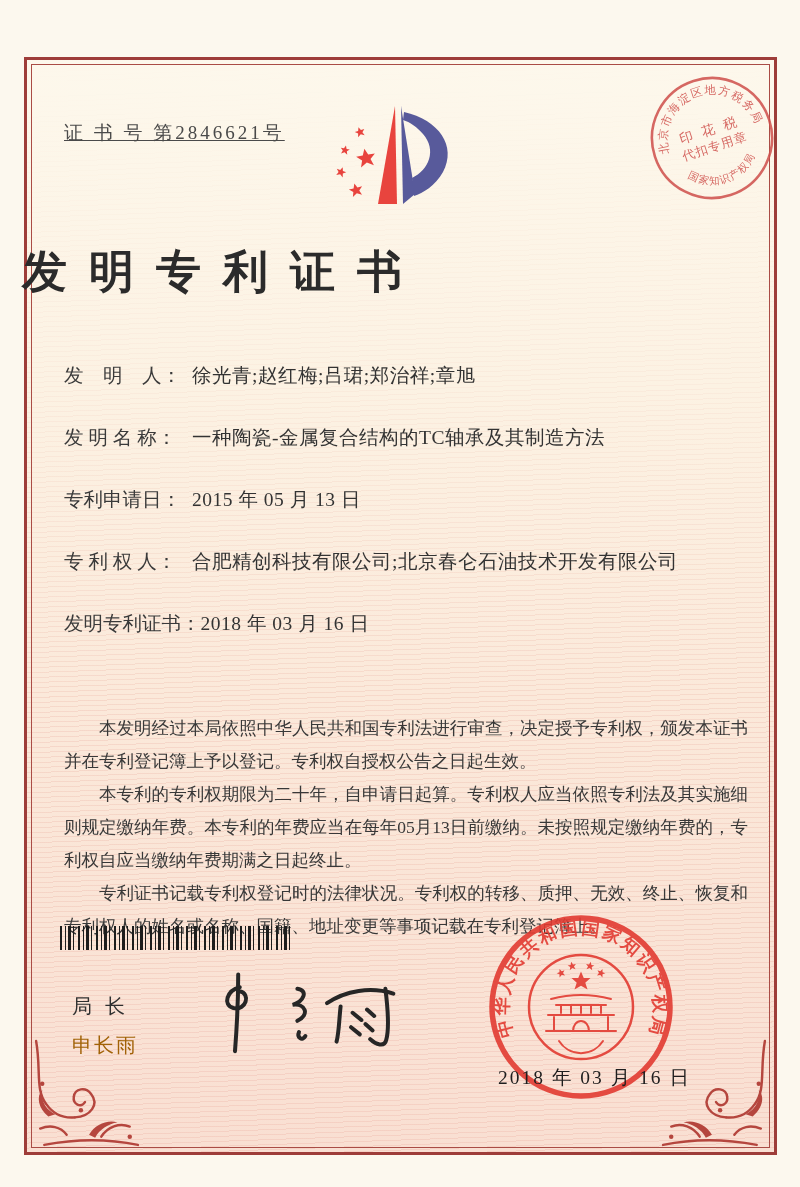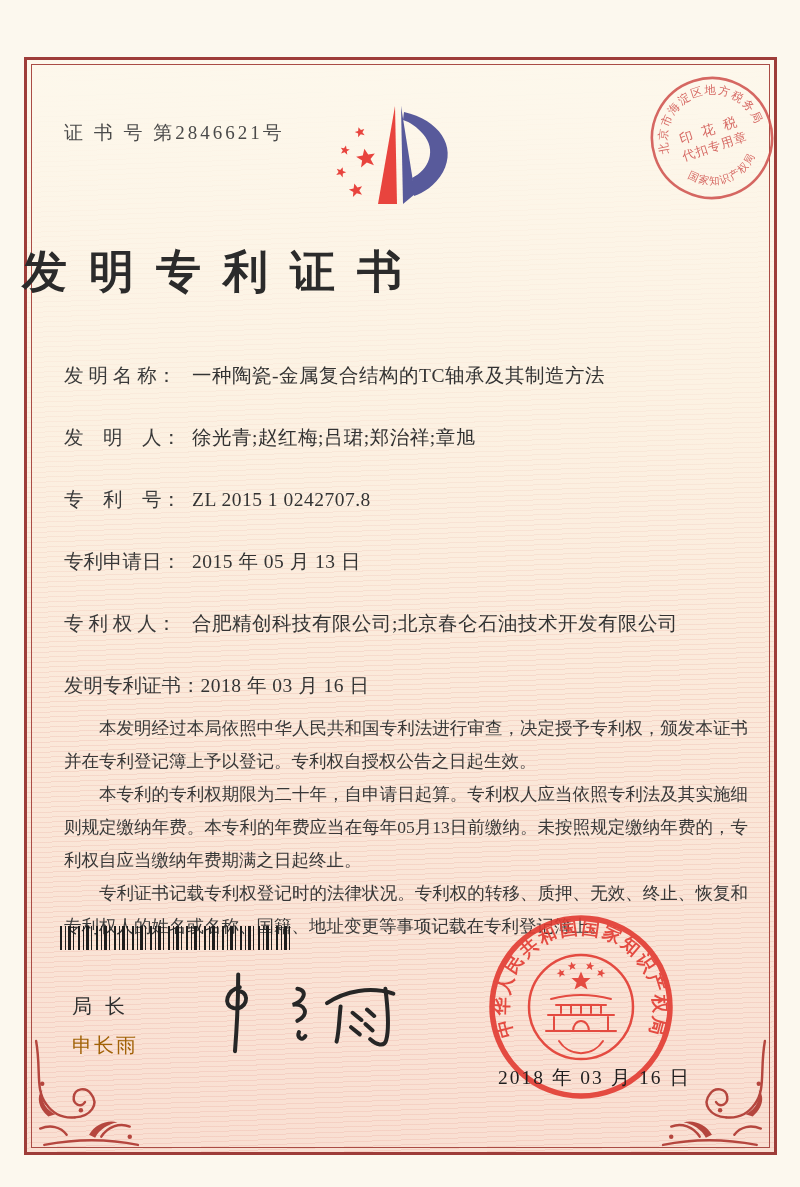--- a/index.html
+++ b/index.html
@@ -21,21 +21,21 @@
     -webkit-mask-image:linear-gradient(180deg,transparent 0%,rgba(0,0,0,.35) 30%,#000 60%,#000 100%);
             mask-image:linear-gradient(180deg,transparent 0%,rgba(0,0,0,.35) 30%,#000 60%,#000 100%);
   }
   
   .frame-outer{position:absolute;left:24px;top:57px;right:23px;bottom:32px;border:3px solid #9e3d39;}
   .frame-inner{position:absolute;left:31px;top:64px;right:30px;bottom:39px;border:1px solid #aa4c45;}
   .corner-flourish{position:absolute;width:112px;height:112px;color:#b5463e;}
   .corner-flourish.bl{left:30px;bottom:36px;}
   .corner-flourish.br{right:29px;bottom:36px;transform:scaleX(-1);}
 
-  .cert-no{position:absolute;left:64px;top:120px;font-size:19px;color:#4a4a4a;letter-spacing:3px;}
+  .cert-no{position:absolute;left:64px;top:120px;font-size:19px;color:#4a4a4a;letter-spacing:3px;text-decoration:underline;}
   .logo{position:absolute;left:333px;top:98px;width:132px;height:124px;}
   .tax-stamp{position:absolute;left:638px;top:64px;width:148px;height:148px;opacity:.85;transform:rotate(-18deg);}
   .title{
     position:absolute;left:0;top:242px;width:780px;text-align:left;
     font-size:45px;font-weight:bold;color:#2b2b2b;letter-spacing:22px;text-indent:22px;
   }
   .fields{position:absolute;left:64px;top:345px;right:40px;font-size:19.5px;color:#333;}
   .field-row{display:flex;align-items:baseline;height:62px;line-height:62px;white-space:nowrap;}
   .field-label{flex:0 0 128px;white-space:pre;color:#3a3a3a;}
   .field-value{flex:1;letter-spacing:.5px;}
@@ -130,30 +130,26 @@
       </text>
       <text y="-4" text-anchor="middle" font-size="13.5" letter-spacing="3">印 花 税</text>
       <text y="13" text-anchor="middle" font-size="12.5" letter-spacing="1">代扣专用章</text>
     </g>
   </svg>
 
   <div class="title">发明专利证书</div>
 
   <div class="fields">
     <div class="field-row">
+      <span class="field-label">发　明　人：</span>
+      <span class="field-value">徐光青;赵红梅;吕珺;郑治祥;章旭</span>
+    </div>
+    <div class="field-row">
       <span class="field-label">发 明 名 称：</span>
       <span class="field-value">一种陶瓷-金属复合结构的TC轴承及其制造方法</span>
-    </div>
-    <div class="field-row">
-      <span class="field-label">发　明　人：</span>
-      <span class="field-value">徐光青;赵红梅;吕珺;郑治祥;章旭</span>
-    </div>
-    <div class="field-row">
-      <span class="field-label">专　利　号：</span>
-      <span class="field-value">ZL 2015 1 0242707.8</span>
     </div>
     <div class="field-row">
       <span class="field-label">专利申请日：</span>
       <span class="field-value">2015 年 05 月 13 日</span>
     </div>
     <div class="field-row">
       <span class="field-label">专 利 权 人：</span>
       <span class="field-value">合肥精创科技有限公司;北京春仑石油技术开发有限公司</span>
     </div>
     <div class="field-row">

